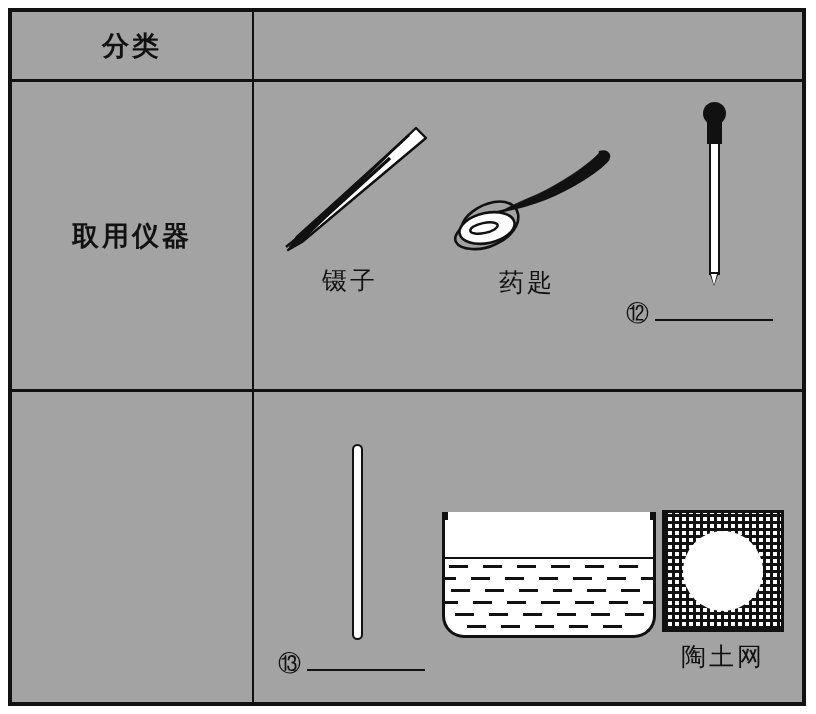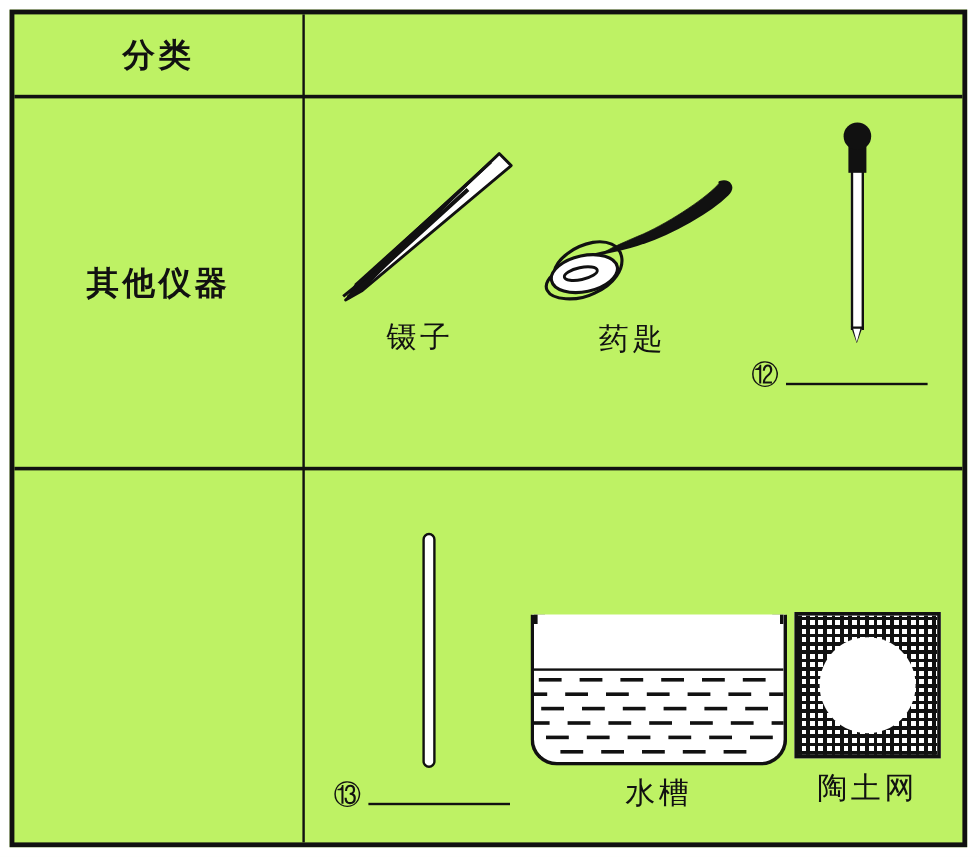--- a/index.html
+++ b/index.html
@@ -24,21 +24,21 @@
 
   
   .table-frame {
     position: absolute;
     left: 8px;
     top: 8px;
     width: 798px;
     height: 698px;
     border: 4px solid #111111;
     box-sizing: border-box;
-    background: #bef264;
+    background: #a3a3a3;
   }
   .v-divider {
     position: absolute;
     left: 240px;
     top: 0;
     width: 2px;
     height: 100%;
     background: #111111;
   }
   .h-divider-head {
@@ -246,21 +246,21 @@
 
 <div id="page">
   <div class="table-frame">
 
     <div class="v-divider"></div>
     <div class="h-divider-head"></div>
     <div class="h-divider-rows"></div>
 
     <div class="cell-label head-class">分类</div>
 
-    <div class="cell-label row1-label">其他仪器</div>
+    <div class="cell-label row1-label">取用仪器</div>
 
     <div class="row1-content">
 
       <div class="item" style="left:12px; top:32px; width:168px; height:190px;">
         <svg width="168" height="150" viewBox="0 0 168 150">
           <path d="M150 14 L160 24 L36 128 L22 136 Z" fill="#ffffff" stroke="#111111" stroke-width="2.4" stroke-linejoin="round"></path>
           <path d="M150 14 L36 128 L22 136 L30 122 Z" fill="#111111"></path>
           <path d="M143 21 L31 124 L20 133" fill="none" stroke="#111111" stroke-width="2.6"></path>
           <path d="M124 44 L38 122 L24 134" fill="none" stroke="#111111" stroke-width="3.4"></path>
         </svg>
@@ -358,21 +358,20 @@
               </div>
             <div class="dash-row" style="top:66px; left:22px;">
                 <i class="dash"></i>
                 <i class="dash"></i>
                 <i class="dash"></i>
                 <i class="dash"></i>
                 <i class="dash"></i>
               </div>
           </div>
         </div>
-        <div class="item-caption" style="top:132px; width:214px;">水槽</div>
       </div>
 
       <div class="item" style="left:408px; top:118px; width:128px; height:170px;">
         <div class="gauze">
           <div class="gauze-circle"></div>
         </div>
         <div class="item-caption" style="top:130px; width:122px;">陶土网</div>
       </div>
 
     </div>

